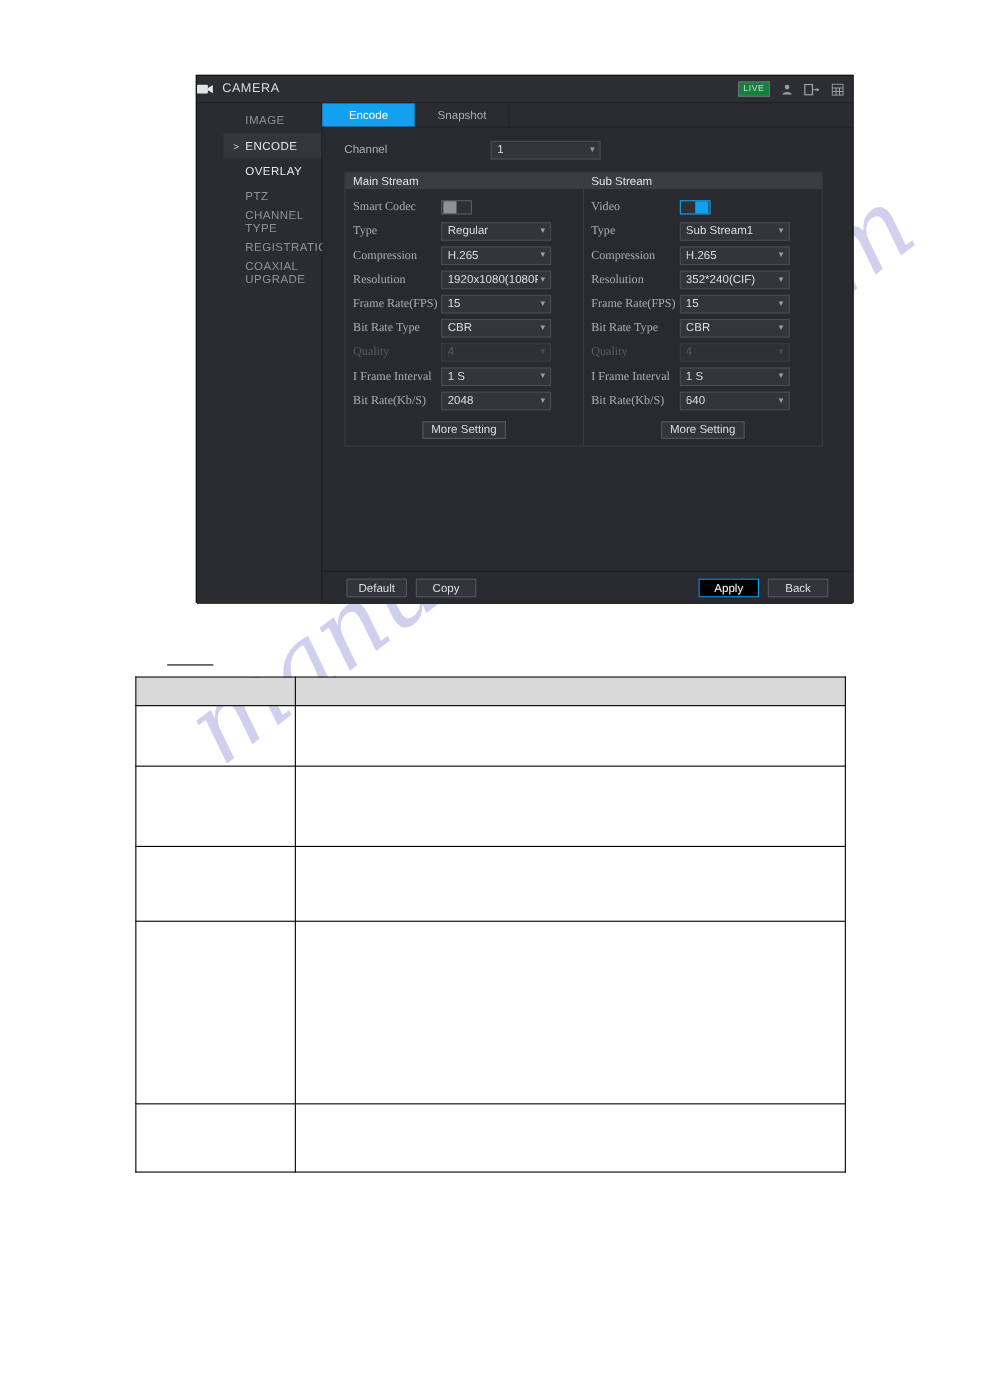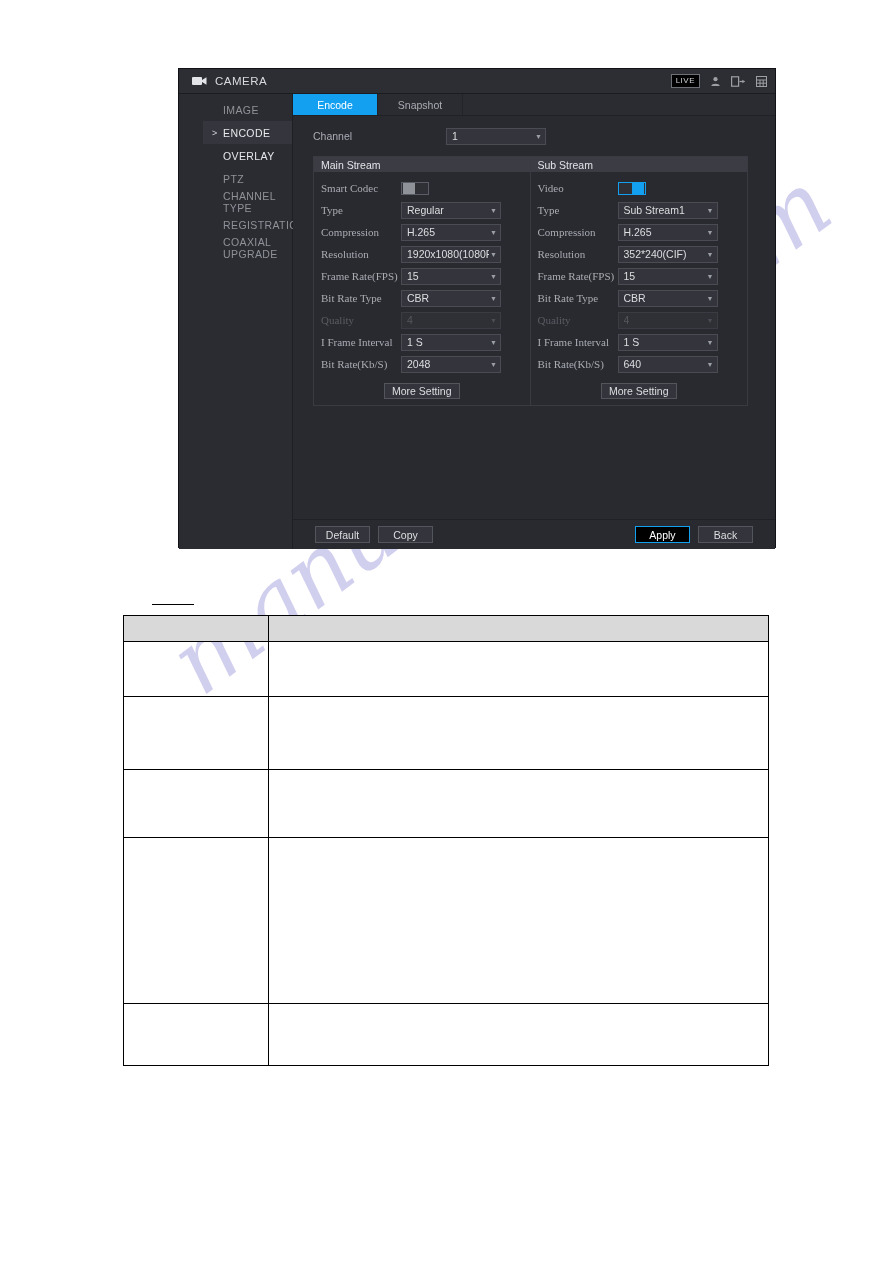--- a/index.html
+++ b/index.html
@@ -51,21 +51,21 @@
     font-size: 11px;
     color: #c8cbd0;
   }
 
   .titlebar {
     height: 25px;
     background: #2d2e34;
     border-bottom: 1px solid #1b1c20;
     display: flex;
     align-items: center;
-    padding: 0 8px 0 13px;
+    padding: 0 8px 0 0;
   }
   .title-left { display: flex; align-items: center; gap: 8px; }
   .cam-icon { display: inline-flex; align-items: center; }
   .title-text {
     font-size: 11.5px;
     color: #d8dade;
     letter-spacing: 0.5px;
   }
   .title-right {
     margin-left: auto;
@@ -73,21 +73,21 @@
     align-items: center;
     gap: 10px;
   }
   .live-badge {
     border: 1px solid #6d7077;
     color: #cfd2d7;
     font-size: 8px;
     line-height: 1;
     padding: 2px 4px 2px 4px;
     letter-spacing: 0.5px;
-    background: #000000;
+    background: #15803d;
   }
   .tb-icon { display: inline-flex; align-items: center; opacity: 0.8; }
 
   
   .win-body { display: flex; height: 455px; }
 
   .sidebar {
     width: 114px;
     background: #2b2c32;
     border-right: 1px solid #1e1f24;

